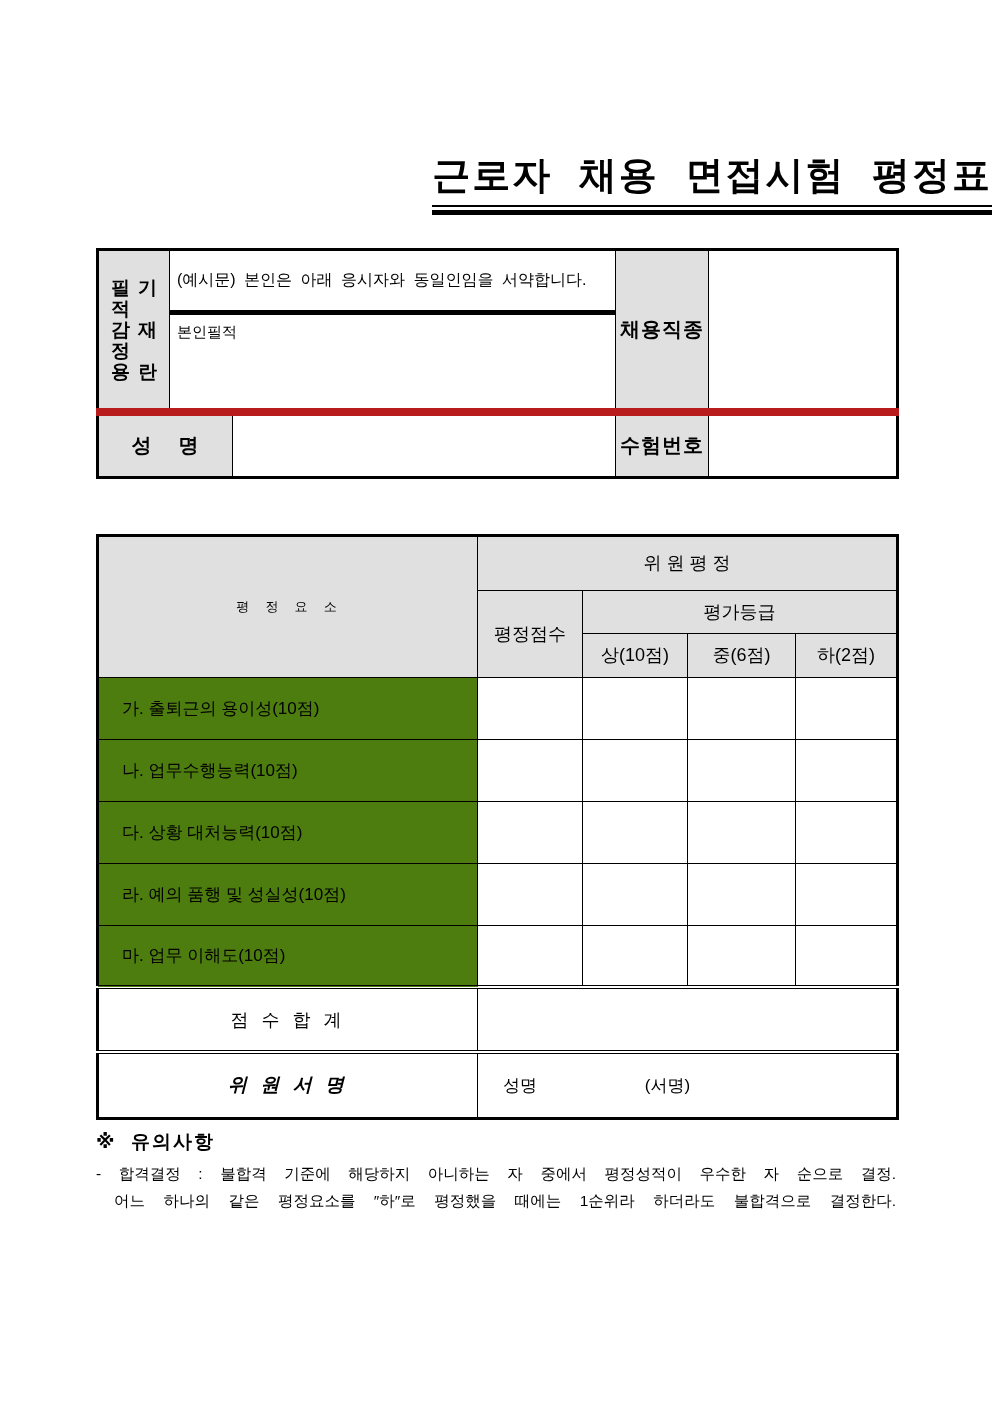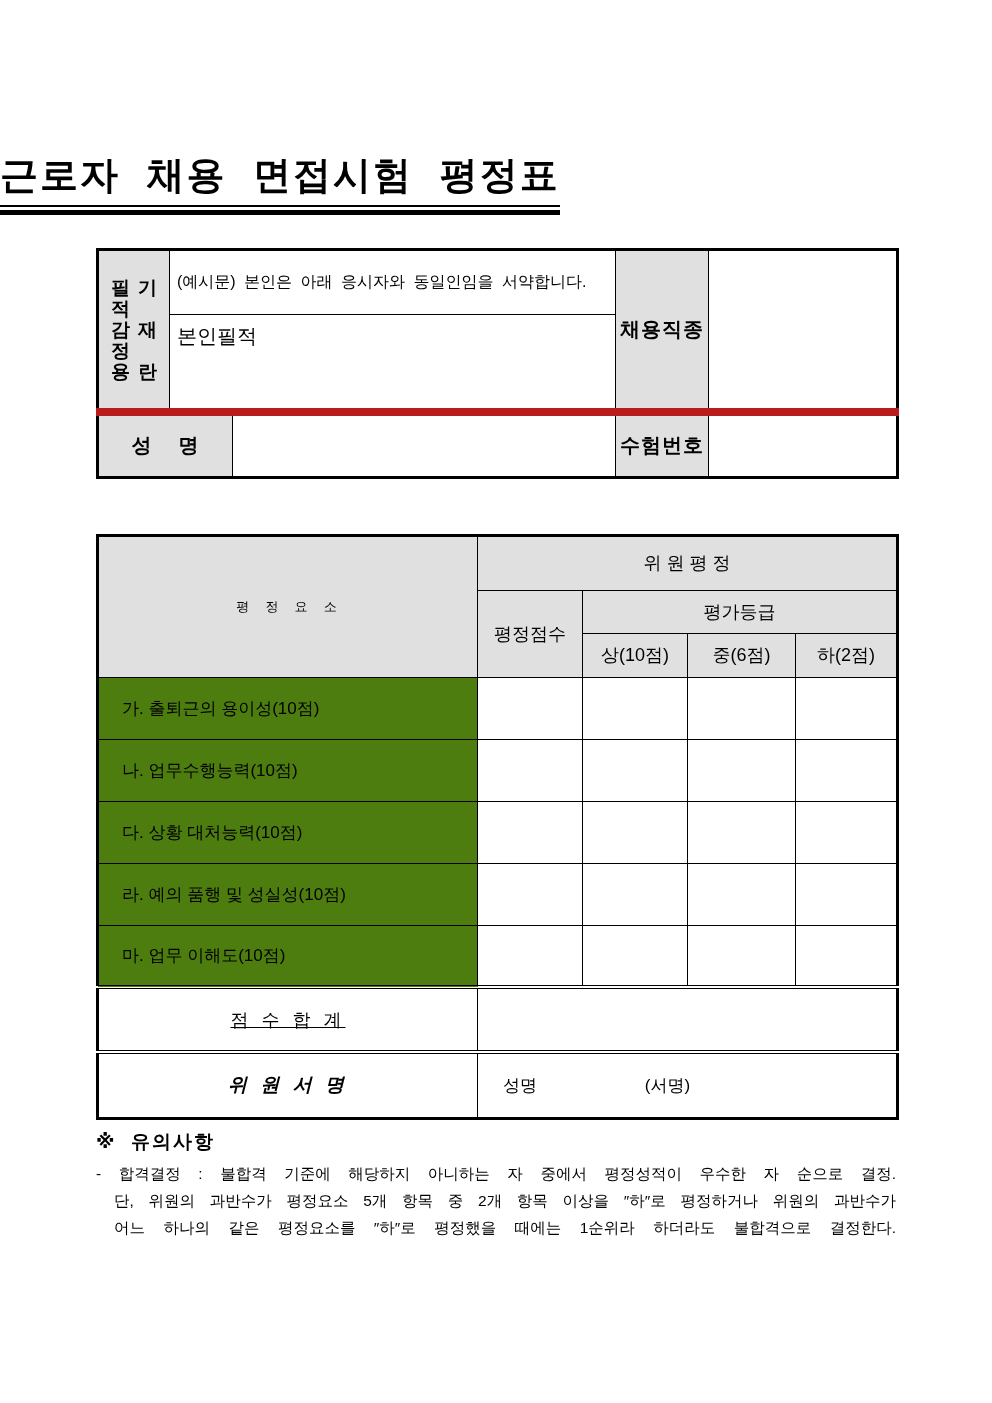--- a/index.html
+++ b/index.html
@@ -9,21 +9,21 @@
     width: 992px;
     height: 1403px;
     background: #ffffff;
     color: #000;
     font-family: "Liberation Sans", "DejaVu Sans", sans-serif;
     overflow: hidden;
   }
   .pre { white-space: pre; }
 
   
-  .title-wrap { text-align: left; padding-top: 150px; }
+  .title-wrap { text-align: right; padding-top: 150px; }
   .title-outer {
     display: inline-block;
     border-bottom: 5px solid #000;
     padding-bottom: 3px;
   }
   .title {
     font-size: 38px;
     font-weight: 700;
     letter-spacing: 2px;
     word-spacing: 14px;
@@ -60,51 +60,51 @@
     height: 100%;
     align-items: center;
     justify-items: center;
     padding: 10px 8px;
     row-gap: 2px;
   }
   .vgrid span { font-size: 19px; font-weight: 700; line-height: 1; }
   .example-cell { padding: 0; vertical-align: top; }
   .ex-top {
     height: 64px;
-    border-bottom: 1px solid #000000;
+    border-bottom: 5px solid #000000;
     display: flex;
     align-items: center;
     padding: 0 7px;
     font-size: 16px;
     word-spacing: 4px;
   }
   .ex-bottom {
     height: 93px;
     padding: 8px 7px;
-    font-size: 20px;
+    font-size: 15px;
   }
 
   
   .t2 { margin-top: 55px; }
   .t2 th { font-weight: 400; font-size: 18px; text-align: center; }
   .t2 .h1 { height: 55px; }
   .t2 .h2 { height: 43px; }
   .t2 .h3 { height: 44px; }
   .t2 .factor { font-size: 13px; letter-spacing: 3px; }
   .t2 .body-row { height: 62px; }
   .t2 .fl {
     text-align: left;
     padding-left: 23px;
     font-size: 17px;
     background: #4d7c0f;
   }
   .t2 .total-row { height: 65px; }
   .t2 .sig-row { height: 66px; }
   .t2 .total-row td, .t2 .sig-row td { border-top: 4px double #000; }
-  .tl { text-align: center; font-size: 18px; letter-spacing: 4px; text-decoration: underline; }
+  .tl { text-align: center; font-size: 18px; letter-spacing: 4px; }
   .sl { text-align: center; font-size: 19px; font-weight: 700; letter-spacing: 4px; font-style: italic; }
   .sig-cell { text-align: left; padding-left: 25px; font-size: 17px; }
   .sig-cell .sig-sign { margin-left: 103px; }
 
   
   .notes { width: 800px; margin: 9px 96px 0; }
   .notes-heading {
     font-size: 19px;
     font-weight: 700;
     letter-spacing: 2px;
@@ -242,17 +242,16 @@
         <span>성명</span>
         <span class="sig-sign">(서명)</span>
       </td>
     </tr>
   </tbody>
     </table>
 
   <div class="notes">
     <div class="notes-heading pre">※  유의사항</div>
     <div class="note-line">- 합격결정 : 불합격 기준에 해당하지 아니하는 자 중에서 평정성적이 우수한 자 순으로 결정.</div>
-    <div class="note-line cont">단, 위원의 과반수가 평정요소 5개 항목 중 2개 항목 이상을 ″하″로 평정하거나 위원의 과반수가</div>
     <div class="note-line cont">어느 하나의 같은 평정요소를 ″하″로 평정했을 때에는 1순위라 하더라도 불합격으로 결정한다.</div>
   </div>
 
 </div>
 
 </body></html>

